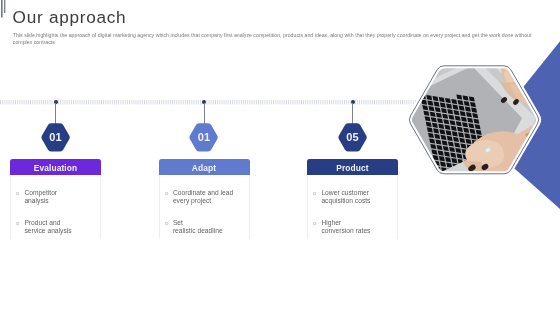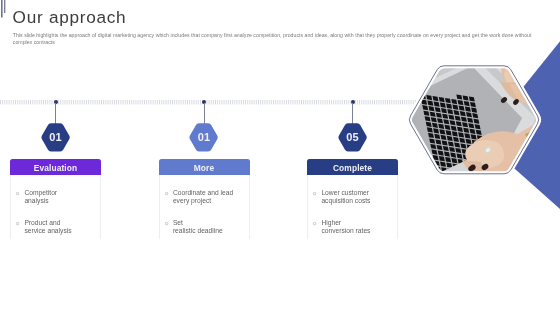--- a/index.html
+++ b/index.html
@@ -308,21 +308,21 @@
         </div>
       </div>
       <div class="step" style="left: 158.5px;">
         <div class="dot"></div>
         <div class="stem"></div>
         <svg class="hex" viewBox="0 0 30 30">
           <path d="M10.4 1.2 H19.6 a3.3 3.3 0 0 1 2.9 1.7 l6.1 10.7 a3.3 3.3 0 0 1 0 3.2 l-6.1 10.7 a3.3 3.3 0 0 1 -2.9 1.7 H10.4 a3.3 3.3 0 0 1 -2.9 -1.7 l-6.1 -10.7 a3.3 3.3 0 0 1 0 -3.2 l6.1 -10.7 a3.3 3.3 0 0 1 2.9 -1.7 Z" fill="#607BCE"></path>
         </svg>
         <div class="hexnum">01</div>
         <div class="card">
-          <div class="card-head" style="background:#607BCE">More</div>
+          <div class="card-head" style="background:#607BCE">Adapt</div>
           <div class="card-body">
             <ul class="blist">
               <li><svg class="bul" viewBox="0 0 8 8">
                   <circle cx="4" cy="4" r="1.9" fill="none" stroke="#9a9a9a" stroke-width="0.85"></circle>
                 </svg><span>Coordinate and lead</span><br><span>every project</span></li>
               <li><svg class="bul" viewBox="0 0 8 8">
                   <circle cx="4" cy="4" r="1.9" fill="none" stroke="#9a9a9a" stroke-width="0.85"></circle>
                 </svg><span>Set</span><br><span>realistic deadline</span></li>
               <li><svg class="bul" viewBox="0 0 8 8">
                   <circle cx="4" cy="4" r="1.9" fill="none" stroke="#9a9a9a" stroke-width="0.85"></circle>
@@ -333,21 +333,21 @@
         </div>
       </div>
       <div class="step" style="left: 307px;">
         <div class="dot"></div>
         <div class="stem"></div>
         <svg class="hex" viewBox="0 0 30 30">
           <path d="M10.4 1.2 H19.6 a3.3 3.3 0 0 1 2.9 1.7 l6.1 10.7 a3.3 3.3 0 0 1 0 3.2 l-6.1 10.7 a3.3 3.3 0 0 1 -2.9 1.7 H10.4 a3.3 3.3 0 0 1 -2.9 -1.7 l-6.1 -10.7 a3.3 3.3 0 0 1 0 -3.2 l6.1 -10.7 a3.3 3.3 0 0 1 2.9 -1.7 Z" fill="#283E84"></path>
         </svg>
         <div class="hexnum">05</div>
         <div class="card">
-          <div class="card-head" style="background:#283E84">Complete</div>
+          <div class="card-head" style="background:#283E84">Product</div>
           <div class="card-body">
             <ul class="blist">
               <li><svg class="bul" viewBox="0 0 8 8">
                   <circle cx="4" cy="4" r="1.9" fill="none" stroke="#9a9a9a" stroke-width="0.85"></circle>
                 </svg><span>Lower customer</span><br><span>acquisition costs</span></li>
               <li><svg class="bul" viewBox="0 0 8 8">
                   <circle cx="4" cy="4" r="1.9" fill="none" stroke="#9a9a9a" stroke-width="0.85"></circle>
                 </svg><span>Higher</span><br><span>conversion rates</span></li>
               <li><svg class="bul" viewBox="0 0 8 8">
                   <circle cx="4" cy="4" r="1.9" fill="none" stroke="#9a9a9a" stroke-width="0.85"></circle>

